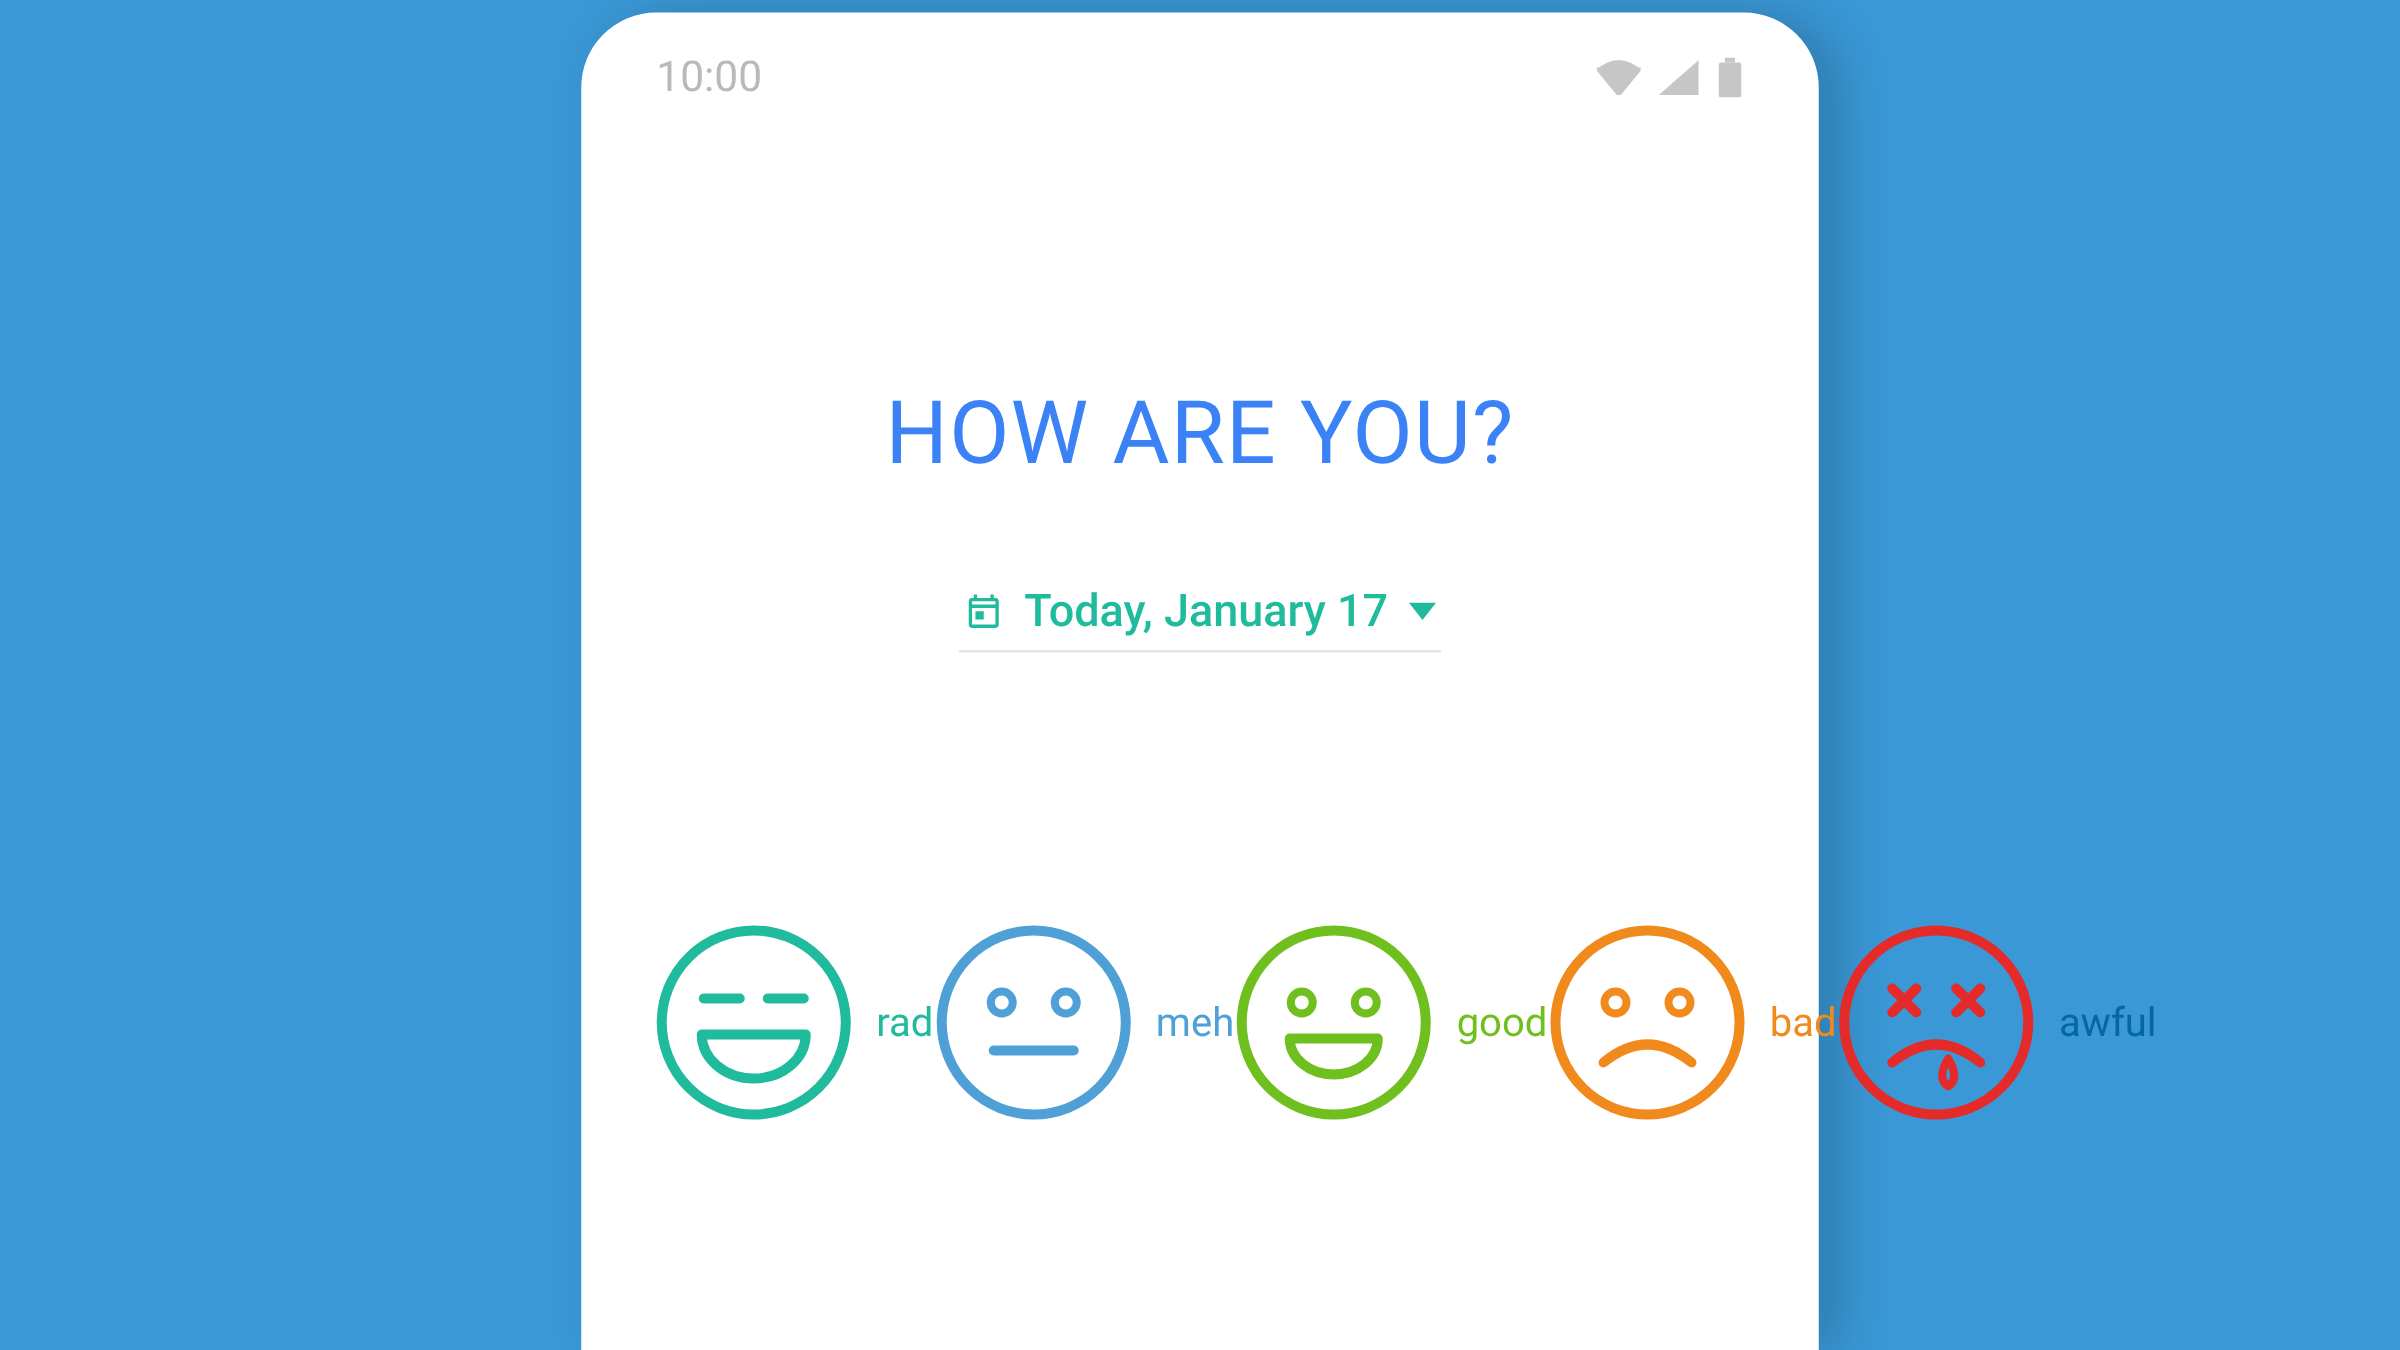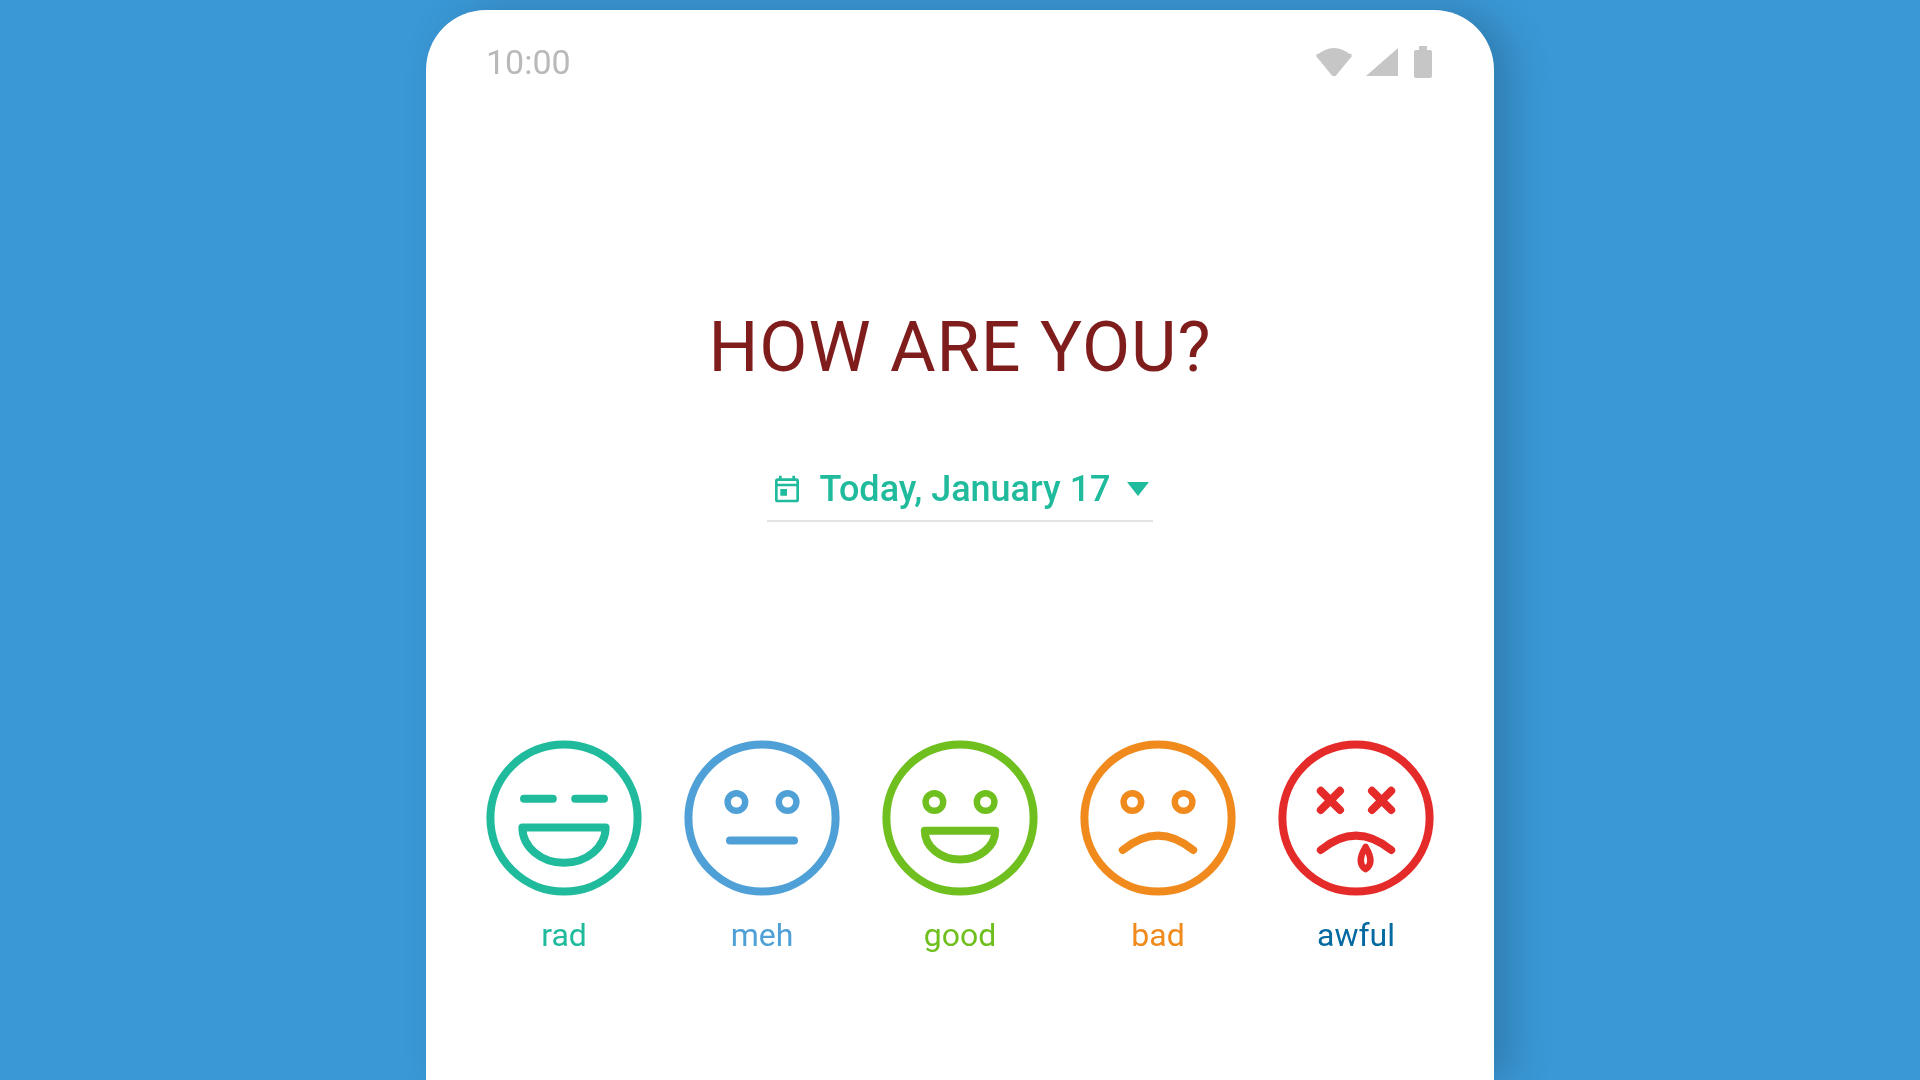--- a/index.html
+++ b/index.html
@@ -6,21 +6,21 @@
   body {
     width: 1920px;
     height: 1080px;
     background: #3a98d6;
     font-family: -apple-system, BlinkMacSystemFont, "Segoe UI", Roboto, Helvetica, Arial, sans-serif;
     overflow: hidden;
     display: flex;
     justify-content: center;
   }
   .phone {
-    width: 1068px;
+    width: 990px;
     background: #fff;
     border-radius: 60px 60px 0 0;
     margin-top: 10px;
     box-shadow: 18px 0 40px rgba(0,0,0,0.18);
     position: relative;
     padding: 28px 48px 0 48px;
   }
   .status-bar {
     display: flex;
     justify-content: space-between;
@@ -34,21 +34,21 @@
     display: flex;
     align-items: center;
     gap: 14px;
   }
   .status-icons svg { display: block; }
   .headline {
     text-align: center;
     margin-top: 224px;
     font-size: 70px;
     font-weight: 400;
-    color: #7f1d1d;
+    color: #3b82f6;
     letter-spacing: 1px;
   }
   .pickers {
     display: flex;
     justify-content: center;
     gap: 22px;
     margin-top: 74px;
   }
   .picker {
     display: flex;
@@ -63,21 +63,21 @@
   }
   .picker svg { display: block; }
   .moods {
     display: flex;
     justify-content: space-between;
     margin-top: 216px;
     padding: 0 10px;
   }
   .mood {
     display: flex;
-    flex-direction: column;
+    flex-direction: row;
     align-items: center;
     gap: 18px;
     cursor: pointer;
   }
   .mood-label {
     font-size: 32px;
     font-weight: 400;
   }
 </style>
 </head>

